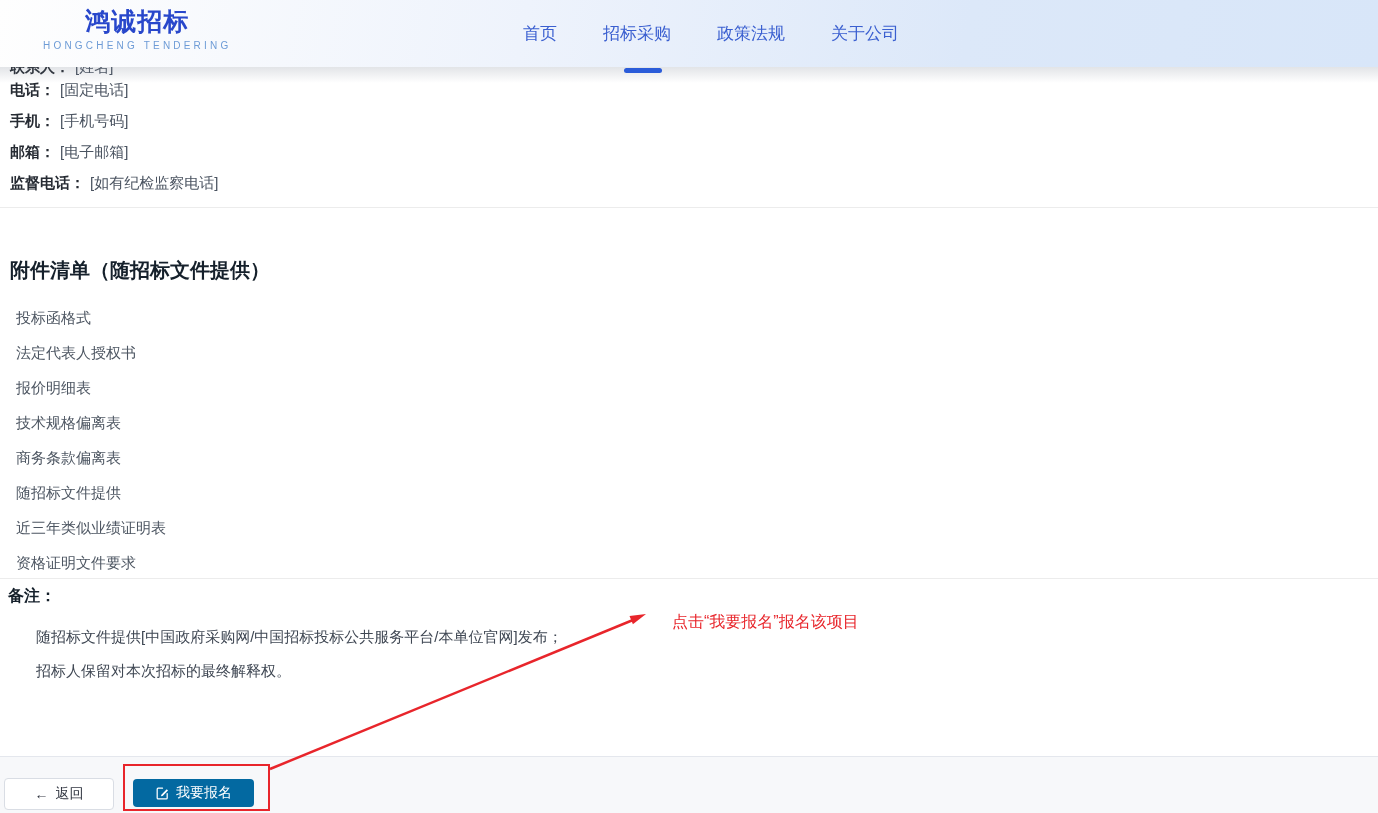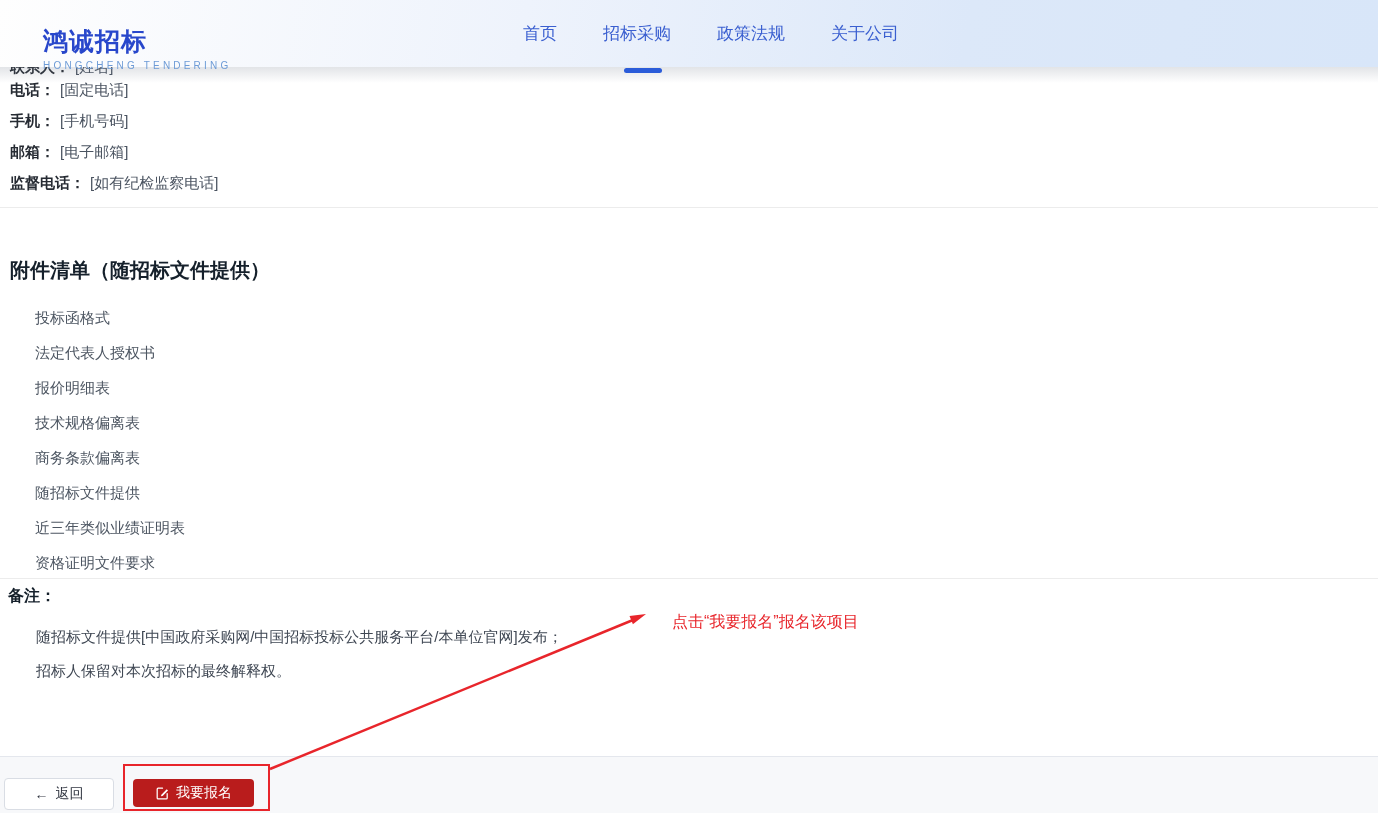--- a/index.html
+++ b/index.html
@@ -6,55 +6,55 @@
   html,body { background:#fff; }
   body { font-family:"Liberation Sans","DejaVu Sans",sans-serif; }
   .page { position:relative; width:1378px; height:813px; background:#ffffff; overflow:hidden; }
 
   
   .header { position:absolute; left:0; top:0; width:1378px; height:67px;
             background:linear-gradient(100deg,#fefefe 0%,#eef3fc 38%,#dce8f9 70%,#d8e6f9 100%);
             z-index:10; }
   .header-shadow { position:absolute; left:0; top:67px; width:1378px; height:16px;
             background:linear-gradient(rgba(110,120,135,0.20),rgba(255,255,255,0)); z-index:5; }
-  .brand { position:absolute; left:43px; top:26px; cursor:pointer; }
+  .brand { position:absolute; left:43px; top:6px; cursor:pointer;text-align:center; }
   .brand-title { font-size:25px; font-weight:800; color:#2847cb; letter-spacing:1px; line-height:30px; }
   .brand-tagline { font-size:10px; color:#6d9bd6; letter-spacing:3.2px; margin-top:4px; }
   .nav { position:absolute; left:523px; top:0; height:67px; display:flex; align-items:center; gap:46px;text-align:center; }
   .nav-item { font-size:17px; color:#3a5fd0; cursor:pointer; white-space:nowrap; }
   .nav-indicator { position:absolute; left:624px; top:68px; width:38px; height:5px;
             background:#2b5cd9; border-radius:2.5px; z-index:11; }
 
   
   .content { position:absolute; inset:0; z-index:1;border-radius:26px; }
   .c-row { position:absolute; left:10px; height:20px; line-height:20px; font-size:15px; white-space:nowrap; }
   .c-row .lbl { font-weight:700; color:#262b33; }
   .c-row .val { color:#4a5360; margin-left:5px; }
   .r0{top:57px} .r1{top:80px} .r2{top:111px} .r3{top:142px} .r4{top:173px}
 
   .divider { position:absolute; left:0; right:0; height:1px; background:#ececec; }
   .d1{top:207px} .d2{top:578px}
 
   .att-title { position:absolute; left:10px; top:256px; font-size:20px; font-weight:700; color:#15202b; line-height:28px; }
-  .att-list { position:absolute; left:35px; top:308px; display:flex; flex-direction:column; gap:15px; }
+  .att-list { position:absolute; left:16px; top:308px; display:flex; flex-direction:column; gap:15px; }
   .att-item { font-size:15px; color:#4d5662; line-height:20px; white-space:nowrap; }
 
   .remark-title { position:absolute; left:8px; top:586px; font-size:16px; font-weight:700; color:#15202b; line-height:20px; }
   .remark-list { position:absolute; left:36px; top:627px; display:flex; flex-direction:column; gap:14px; }
   .remark-p { font-size:15px; color:#3f4753; line-height:20px; white-space:nowrap; }
 
   
   .footer { position:absolute; left:0; top:756px; width:1378px; height:57px;
             background:#f7f8fa; border-top:1px solid #e4e7ed; z-index:6; }
   .btn-back { position:absolute; left:4px; top:778px; width:110px; height:32px;
             background:#ffffff; border:1px solid #d9dde4; border-radius:4px;
             display:flex; align-items:center; justify-content:center; gap:7px;
             font-size:14px; color:#303540; cursor:pointer; z-index:7; }
   .btn-apply { position:absolute; left:133px; top:779px; width:121px; height:28px;
-            background:#b91c1c; border:none; border-radius:4px;
+            background:#0369a1; border:none; border-radius:4px;
             display:flex; align-items:center; justify-content:center; gap:6px;
             font-size:14px; color:#ffffff; cursor:pointer; z-index:7; }
   .btn-apply .ico { display:flex; align-items:center; }
 
   
   .anno-svg { position:absolute; left:0; top:0; width:1378px; height:813px; z-index:30; pointer-events:none; }
   .anno-text { position:absolute; left:672px; top:611px; font-size:16px; font-weight:500;
             color:#e8252b; line-height:22px; z-index:30; white-space:nowrap; }
 </style>
 </head>

